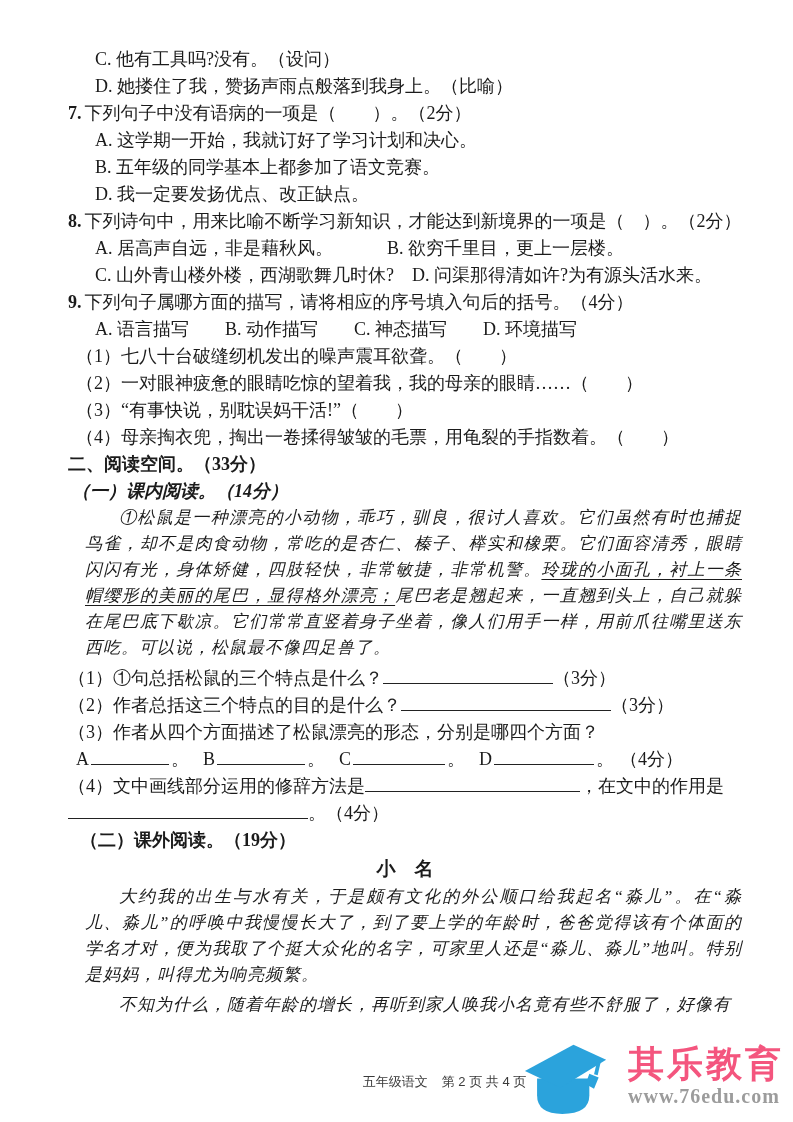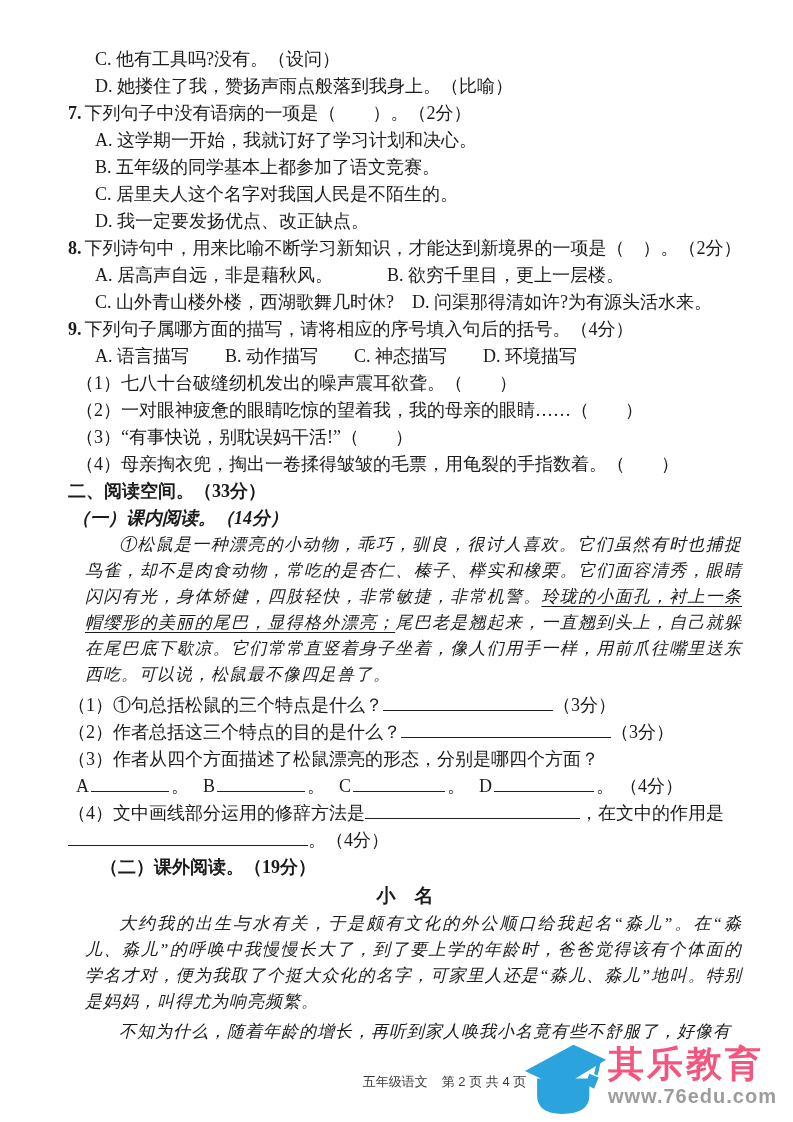--- a/index.html
+++ b/index.html
@@ -7,21 +7,21 @@
     width:793px;height:1122px;background:#ffffff;position:relative;overflow:hidden;
     font-family:"Liberation Serif","DejaVu Serif",serif;color:#1b1b1b;
   }
   .content{position:absolute;left:68px;top:46px;width:674px;font-size:18px;}
   .line{line-height:27px;min-height:27px;}
   .qnum{font-weight:bold;margin-right:3px;}
   .opt{margin-left:27px;}
   .item{margin-left:8px;}
   .sec{font-weight:bold;}
   .sub{font-weight:bold;margin-left:4px;font-style:italic;}
-  .sub2{font-weight:bold;margin-left:32px;}
+  .sub2{font-weight:bold;margin-left:12px;}
   .passage{
     margin:0 0 4px 17px;font-size:17px;line-height:26px;text-indent:2em;
     text-align:justify;font-style:italic;letter-spacing:1px;
   }
   .passage .ul{text-decoration:underline;text-underline-offset:4px;}
   .blank{display:inline-block;border-bottom:1px solid #222;height:17px;vertical-align:baseline;}
   .w78{width:78px}.w88{width:88px}.w92{width:92px}.w100{width:100px}
   .w170{width:170px}.w210{width:210px}.w215{width:215px}.w240{width:240px}
   .abcd{margin-left:8px;}
   .abcd .blank{margin:0 2px;}
@@ -30,36 +30,35 @@
   .q4flow{margin:0;line-height:27px;}
   .story-title{text-align:center;font-weight:bold;font-size:19px;line-height:30px;}
   .footer{
     position:absolute;left:0;right:0;top:1073px;text-align:center;
     font-size:13px;color:#3a3a3a;padding-left:96px;
     font-family:"Liberation Sans","DejaVu Sans",sans-serif;
   }
   .footer .page-info{margin-left:14px;}
   .logo{position:absolute;left:524px;top:1036px;display:flex;align-items:flex-start;}
   .logo svg{width:84px;height:84px;flex:none;}
-  .logo-text{margin-left:0;font-family:Liberation Sans, sans-serif;}
+  .logo-text{margin-left:20px;font-family:Liberation Serif, serif;}
   .brand{color:#F4557E;font-weight:bold;font-size:36px;line-height:40px;letter-spacing:3px;margin-top:8px;}
   .url{color:#9C9C9C;font-weight:bold;font-size:20px;line-height:24px;letter-spacing:1px;}
 </style>
 </head>
 <body>
 
 <div class="content">
 
   <div class="line opt">C. 他有工具吗?没有。（设问）</div>
   <div class="line opt">D. 她搂住了我，赞扬声雨点般落到我身上。（比喻）</div>
 
   <div class="line"><span class="qnum">7.</span><span>下列句子中没有语病的一项是（　　）。（2分）</span></div>
   <div class="line opt">A. 这学期一开始，我就订好了学习计划和决心。</div>
   <div class="line opt">B. 五年级的同学基本上都参加了语文竞赛。</div>
-  <div class="line opt">C. 居里夫人这个名字对我国人民是不陌生的。</div>
   <div class="line opt">D. 我一定要发扬优点、改正缺点。</div>
 
   <div class="line"><span class="qnum">8.</span><span>下列诗句中，用来比喻不断学习新知识，才能达到新境界的一项是（　）。（2分）</span></div>
   <div class="line opt">A. 居高声自远，非是藉秋风。　　　B. 欲穷千里目，更上一层楼。</div>
   <div class="line opt">C. 山外青山楼外楼，西湖歌舞几时休?　D. 问渠那得清如许?为有源头活水来。</div>
 
   <div class="line"><span class="qnum">9.</span><span>下列句子属哪方面的描写，请将相应的序号填入句后的括号。（4分）</span></div>
   <div class="line opt">A. 语言描写　　B. 动作描写　　C. 神态描写　　D. 环境描写</div>
   <div class="line item">（1）七八十台破缝纫机发出的噪声震耳欲聋。（　　）</div>
   <div class="line item">（2）一对眼神疲惫的眼睛吃惊的望着我，我的母亲的眼睛……（　　）</div>

